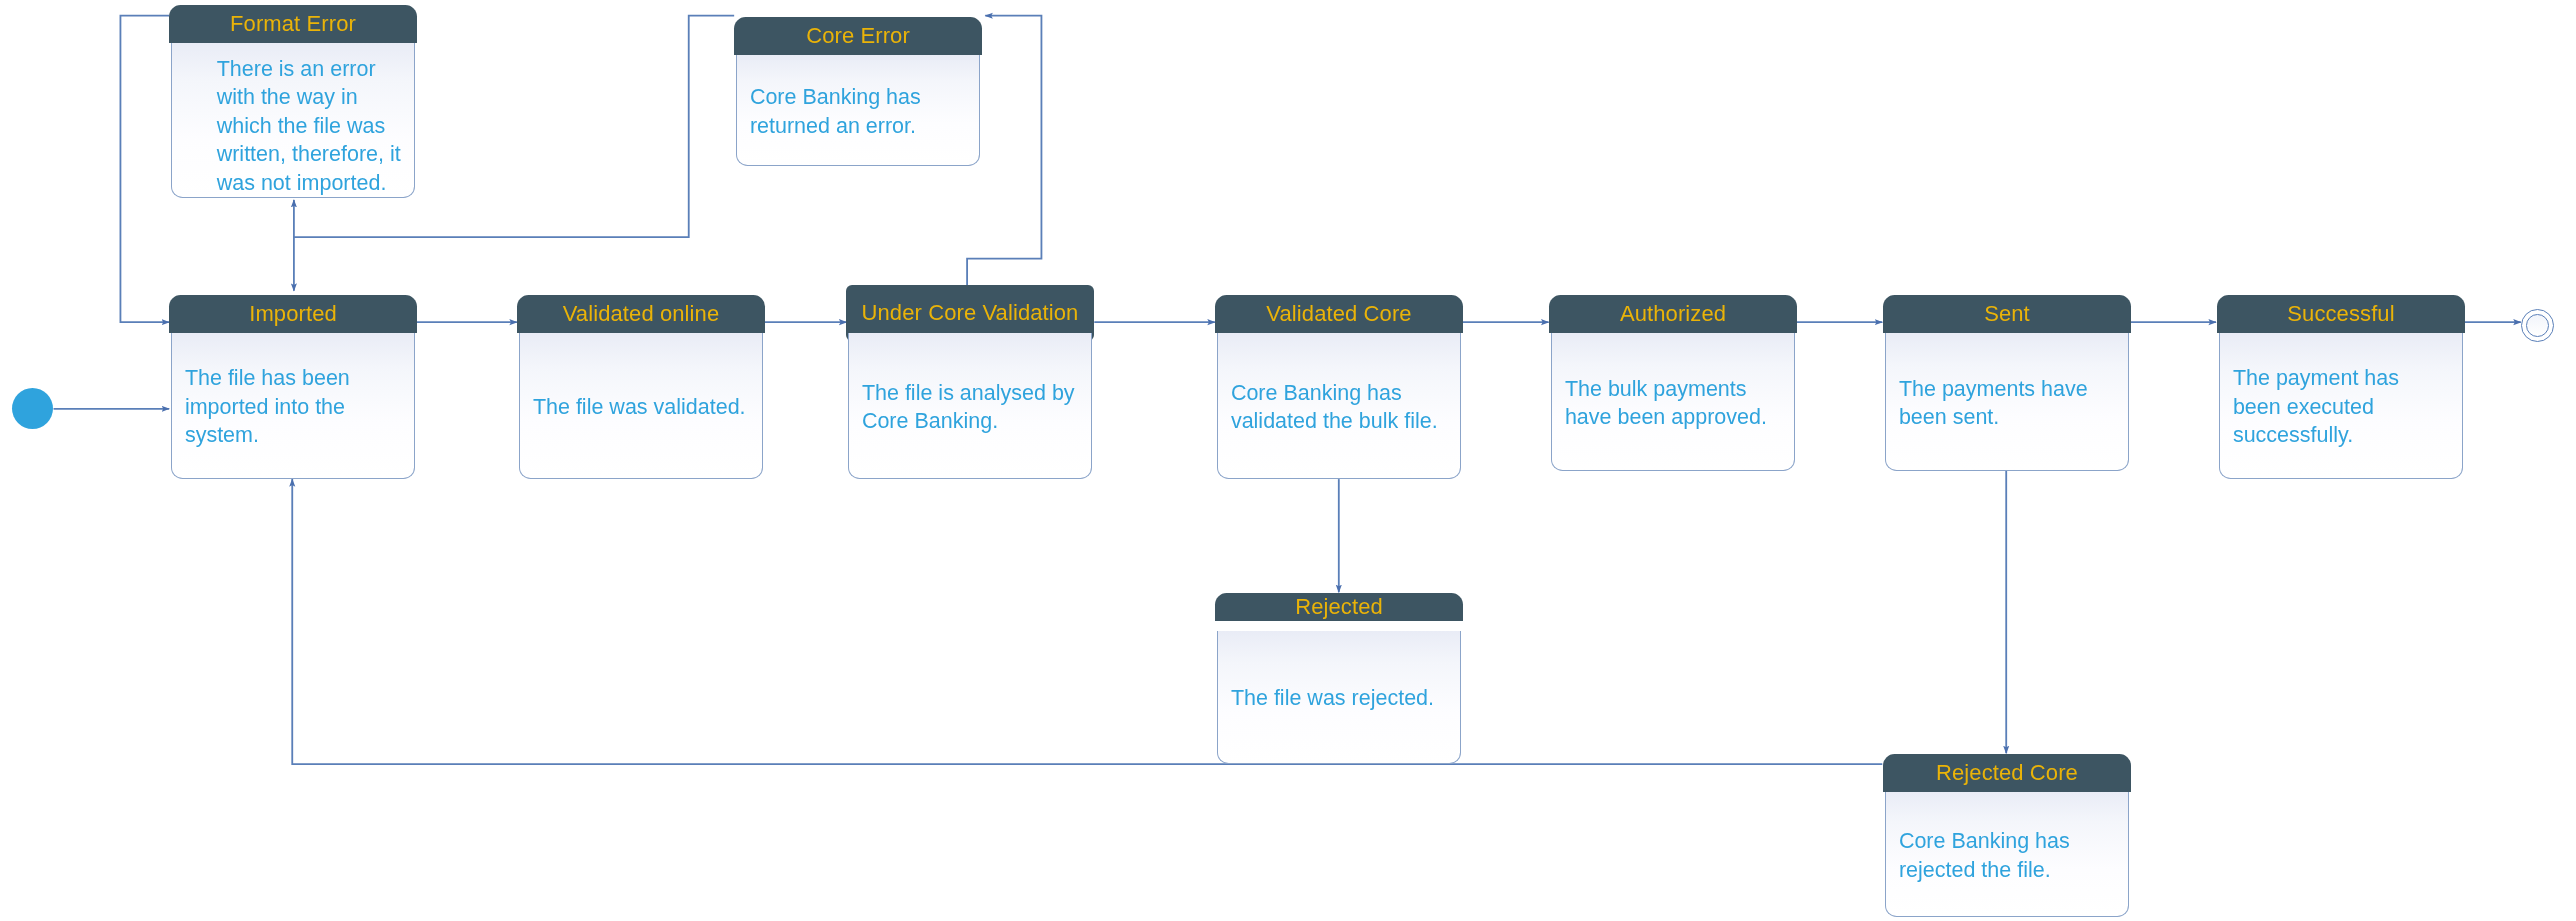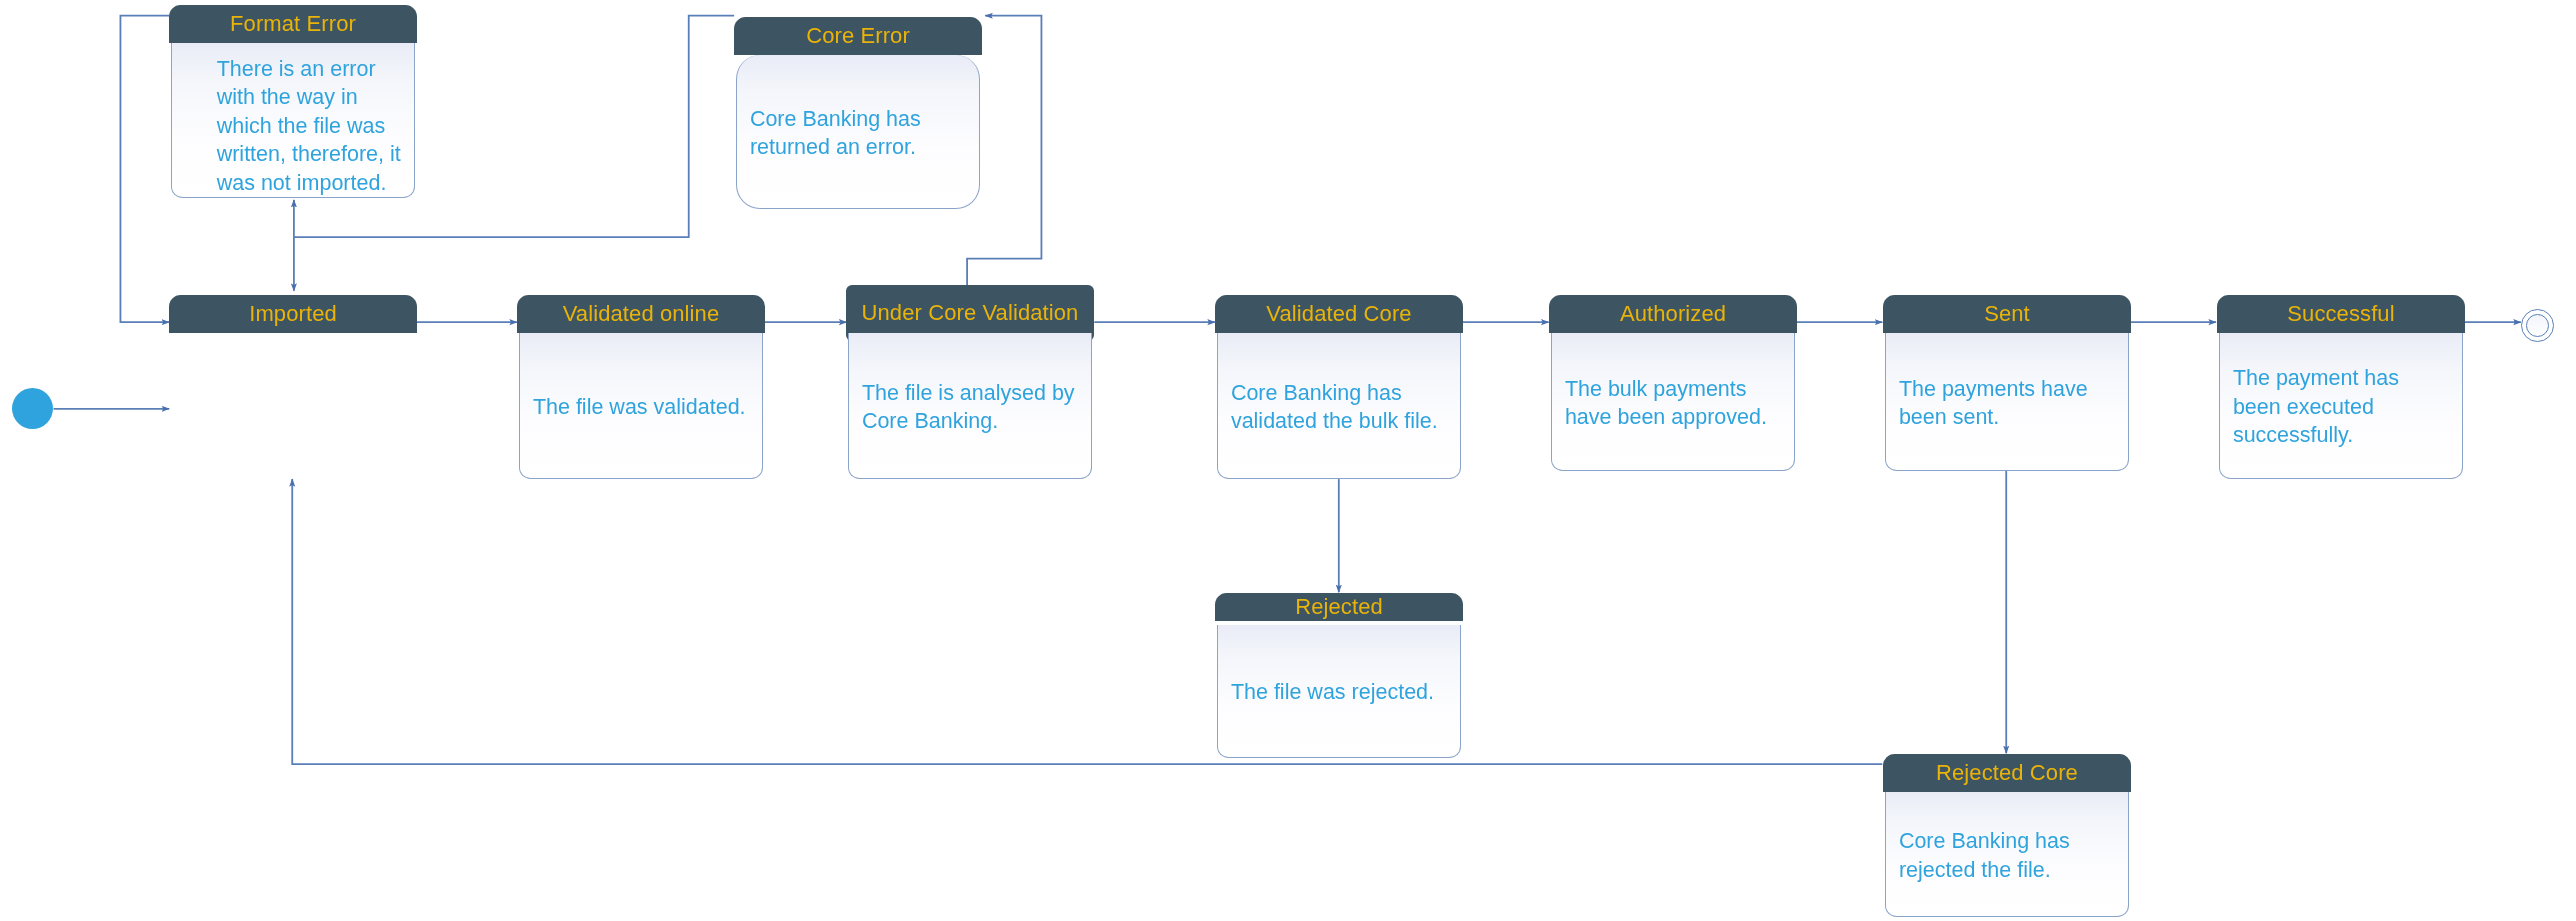--- a/index.html
+++ b/index.html
@@ -132,26 +132,29 @@
 
   <div id="states-host">
       <div class="state" style="left: 169px; top: 5px; width: 248px; height: 193px;">
         <div class="state-header" style="height: 38px;">Format Error</div>
         <div class="state-body body-top" style="top: 38px; height: 155px; padding-left: 45px;">
           <span class="body-text">There is an error with the way in which the file was written, therefore, it was not imported.</span>
         </div>
       </div>
       <div class="state" style="left: 734px; top: 5px; width: 248px; height: 160px; margin-top: 12px;">
         <div class="state-header" style="height: 38px;">Core Error</div>
-        <div class="state-body" style="top: 38px; height: 154px; border-radius: 24px;">
+        <div class="state-body" style="top: 38px; height: 111px;">
           <span class="body-text">Core Banking has returned an error.</span>
         </div>
       </div>
       <div class="state" style="left: 169px; top: 295px; width: 248px; height: 184px;">
         <div class="state-header" style="height: 38px;">Imported</div>
+        <div class="state-body" style="top: 38px; height: 146px;">
+          <span class="body-text">The file has been imported into the system.</span>
+        </div>
       </div>
       <div class="state" style="left: 517px; top: 295px; width: 248px; height: 184px;">
         <div class="state-header" style="height: 38px;">Validated online</div>
         <div class="state-body" style="top: 38px; height: 146px;">
           <span class="body-text">The file was validated.</span>
         </div>
       </div>
       <div class="state" style="left: 846px; top: 285px; width: 248px; height: 194px;">
         <div class="state-header" style="height: 56px; border-radius: 6px;">Under Core Validation</div>
         <div class="state-body" style="top: 48px; height: 146px;">
@@ -177,21 +180,21 @@
         </div>
       </div>
       <div class="state" style="left: 2217px; top: 295px; width: 248px; height: 184px;">
         <div class="state-header" style="height: 38px;">Successful</div>
         <div class="state-body" style="top: 38px; height: 146px;">
           <span class="body-text">The payment has been executed successfully.</span>
         </div>
       </div>
       <div class="state" style="left: 1215px; top: 593px; width: 248px; height: 171px;">
         <div class="state-header" style="height: 28px;">Rejected</div>
-        <div class="state-body" style="top: 32px; height: 133px;">
+        <div class="state-body" style="top: 38px; height: 133px;">
           <span class="body-text">The file was rejected.</span>
         </div>
       </div>
       <div class="state" style="left: 1883px; top: 754px; width: 248px; height: 163px;">
         <div class="state-header" style="height: 38px;">Rejected Core</div>
         <div class="state-body" style="top: 38px; height: 125px;">
           <span class="body-text">Core Banking has rejected the file.</span>
         </div>
       </div>
     </div>

